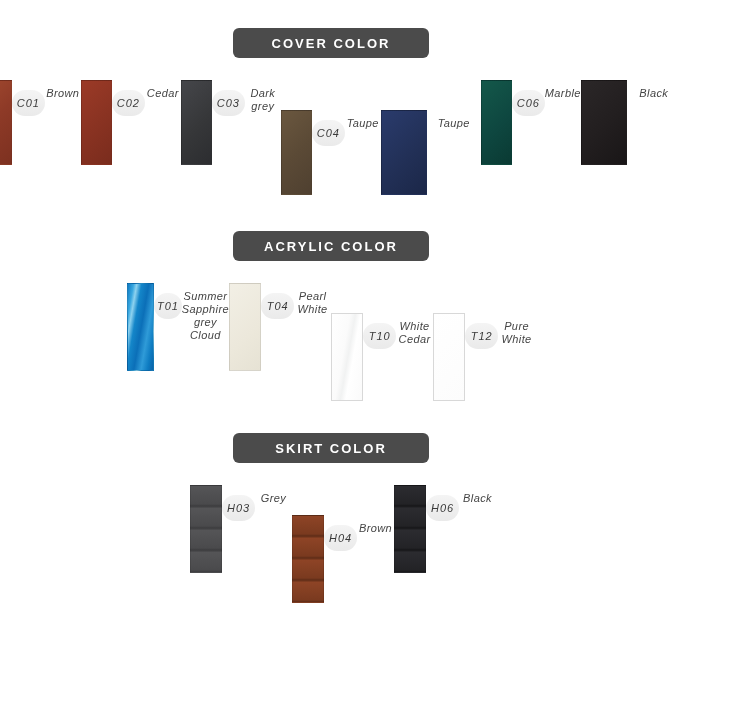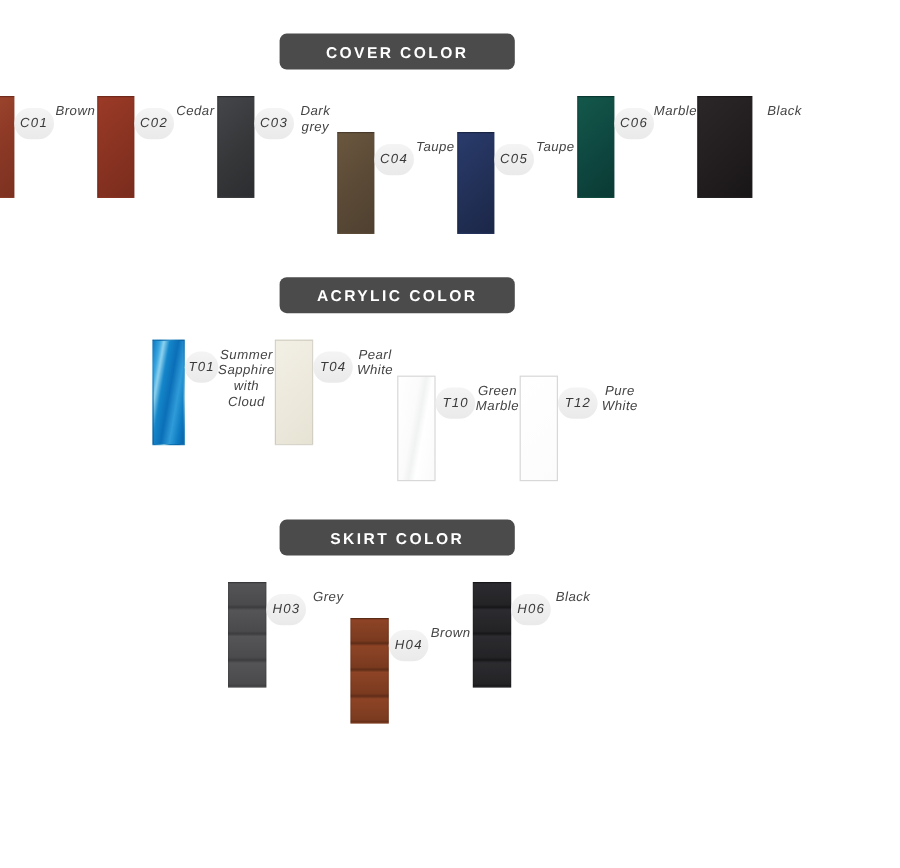--- a/index.html
+++ b/index.html
@@ -110,21 +110,20 @@
       </div>
 
       <div class="swatch off-down">
         <div class="tile" style="background:linear-gradient(135deg,#6a573f 0%,#5b4a36 50%,#4f4030 100%)"></div>
         <div class="code-pill">C04</div>
         <div class="name">Taupe</div>
       </div>
 
       <div class="swatch off-down">
         <div class="tile" style="background:linear-gradient(135deg,#2a3b6c 0%,#223057 55%,#1b2748 100%)"></div>
-        <div class="code-pill">C05</div>
         <div class="name">Taupe</div>
       </div>
 
       <div class="swatch">
         <div class="tile" style="background:linear-gradient(135deg,#14584a 0%,#0e4740 55%,#0a3a33 100%)"></div>
         <div class="code-pill">C06</div>
         <div class="name">Marble</div>
       </div>
 
       <div class="swatch">
@@ -136,33 +135,33 @@
   </div>
 
   <div class="sec-acrylic">
     <div class="section-title">ACRYLIC COLOR</div>
     <div class="swatch-row">
 
       <div class="swatch">
         <div class="tile" style="background:linear-gradient(100deg,#0f7bc4 0%,#3aa8e0 14%,#8ed2ef 22%,#1486c9 34%,#0b6fb8 52%,#2f9bd8 70%,#0e7cc2 86%,#0a62a8 100%)"></div>
         <div class="code-pill">T01</div>
         <div class="name" style="white-space:pre-line">Summer Sapphire
-with Cloud</div>
+grey Cloud</div>
       </div>
 
       <div class="swatch">
         <div class="tile" style="background:linear-gradient(135deg,#f2efe5 0%,#ece8db 60%,#e6e2d4 100%)"></div>
         <div class="code-pill">T04</div>
         <div class="name">Pearl White</div>
       </div>
 
       <div class="swatch off-down">
         <div class="tile thin-border" style="background:linear-gradient(100deg,#ffffff 0%,#fbfbfb 40%,#f1f2f2 52%,#ffffff 64%,#fafafa 100%)"></div>
         <div class="code-pill">T10</div>
-        <div class="name">Green Marble</div>
+        <div class="name">White Cedar</div>
       </div>
 
       <div class="swatch off-down">
         <div class="tile thin-border" style="background:linear-gradient(135deg,#ffffff 0%,#fcfcfc 100%)"></div>
         <div class="code-pill">T12</div>
         <div class="name">Pure White</div>
       </div>
 
     </div>
   </div>

